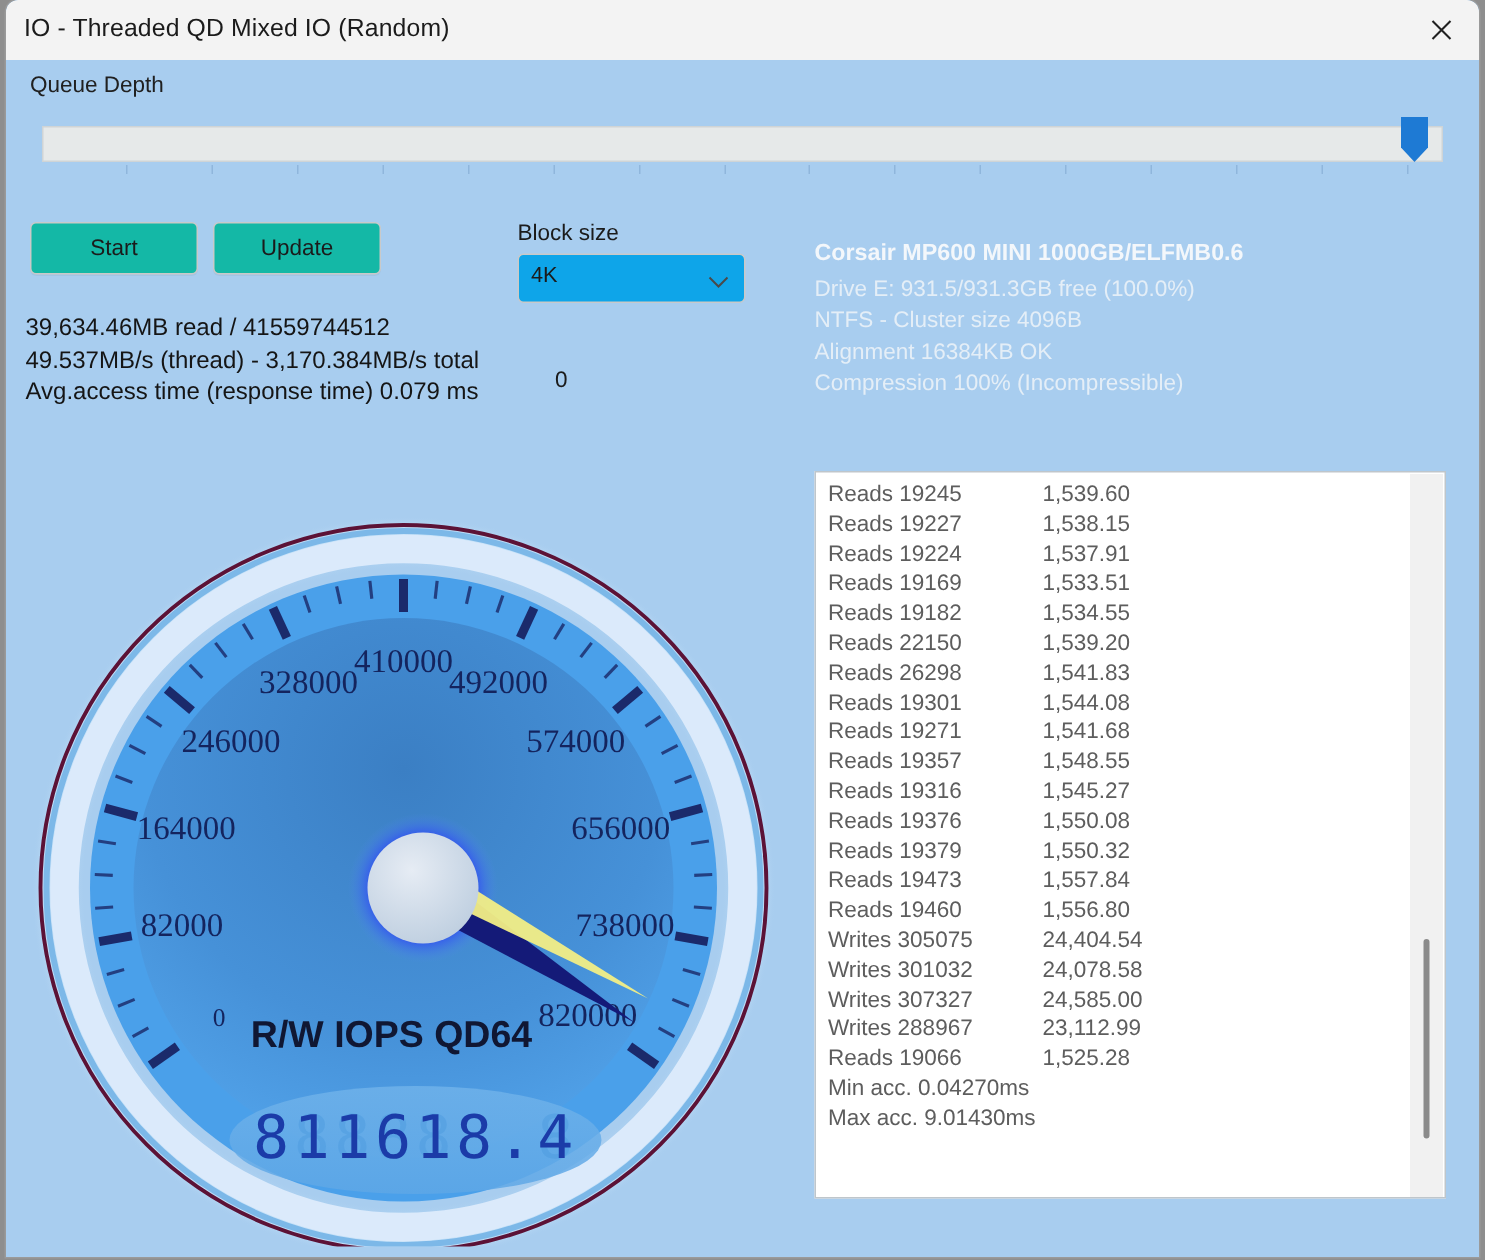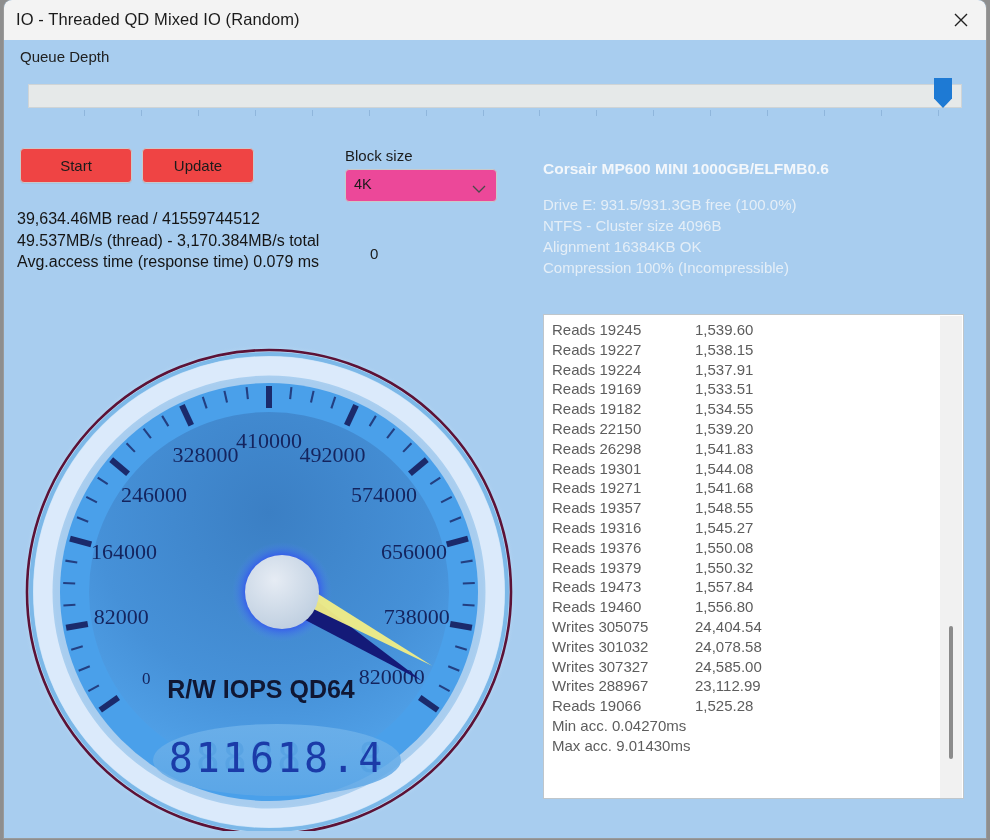--- a/index.html
+++ b/index.html
@@ -59,51 +59,51 @@
     cursor:pointer;
   }
   .slider-ticks{position:absolute;left:0;top:40px;width:934px;height:8px;}
   .slider-ticks i{
     position:absolute;top:0;width:1px;height:6px;background:#8fb6dc;display:block;
   }
 
   
   .btn{
     position:absolute;height:33px;
-    background:#ef4444;border:1px solid #c9c9c9;border-radius:4px;
+    background:#14b8a6;border:1px solid #c9c9c9;border-radius:4px;
     font-size:15px;color:#1b1b1b;
     display:flex;align-items:center;justify-content:center;
     cursor:pointer;
     box-shadow:0 1px 0 rgba(0,0,0,.04);
   }
   #btn-start{left:16px;top:108px;width:110px;}
   #btn-update{left:138px;top:108px;width:110px;}
 
   
   .blk-label{position:absolute;left:341px;top:107px;font-size:15px;color:#1b1b1b;}
   .combo{
     position:absolute;left:341px;top:129px;width:150px;height:31px;
-    background:#ec4899;border:1px solid #c9c9c9;border-radius:4px;
+    background:#0ea5e9;border:1px solid #c9c9c9;border-radius:4px;
     cursor:pointer;
   }
   .combo .val{position:absolute;left:8px;top:6px;font-size:14.5px;color:#1b1b1b;}
   .combo .chev{position:absolute;right:10px;top:10px;}
 
   
   .stats{
     position:absolute;left:13px;top:168px;width:360px;
     font-size:16px;color:#151515;line-height:21.5px;white-space:nowrap;
   }
   .zero{position:absolute;left:366px;top:205px;font-size:15px;color:#1b1b1b;}
 
   
   .drive{
     position:absolute;left:539px;top:118px;width:420px;line-height:21px;
   }
-  .drive .dname{font-size:15.5px;font-weight:bold;color:#f3f7fb;display:block;margin-bottom:15px;}
+  .drive .dname{font-size:15.5px;font-weight:bold;color:#f3f7fb;display:block;margin-bottom:3px;}
   .drive .dline{font-size:15px;color:#e4eef7;display:block;}
 
   
   .log-label{position:absolute;left:539px;top:254px;font-size:15px;color:#202020;margin-top:28px;}
   .log-box{
     position:absolute;left:539px;top:274px;width:421px;height:485px;
     background:#ffffff;border:1px solid #bfc6cb;box-sizing:border-box;
     overflow:hidden;
   }
   .log-list{

